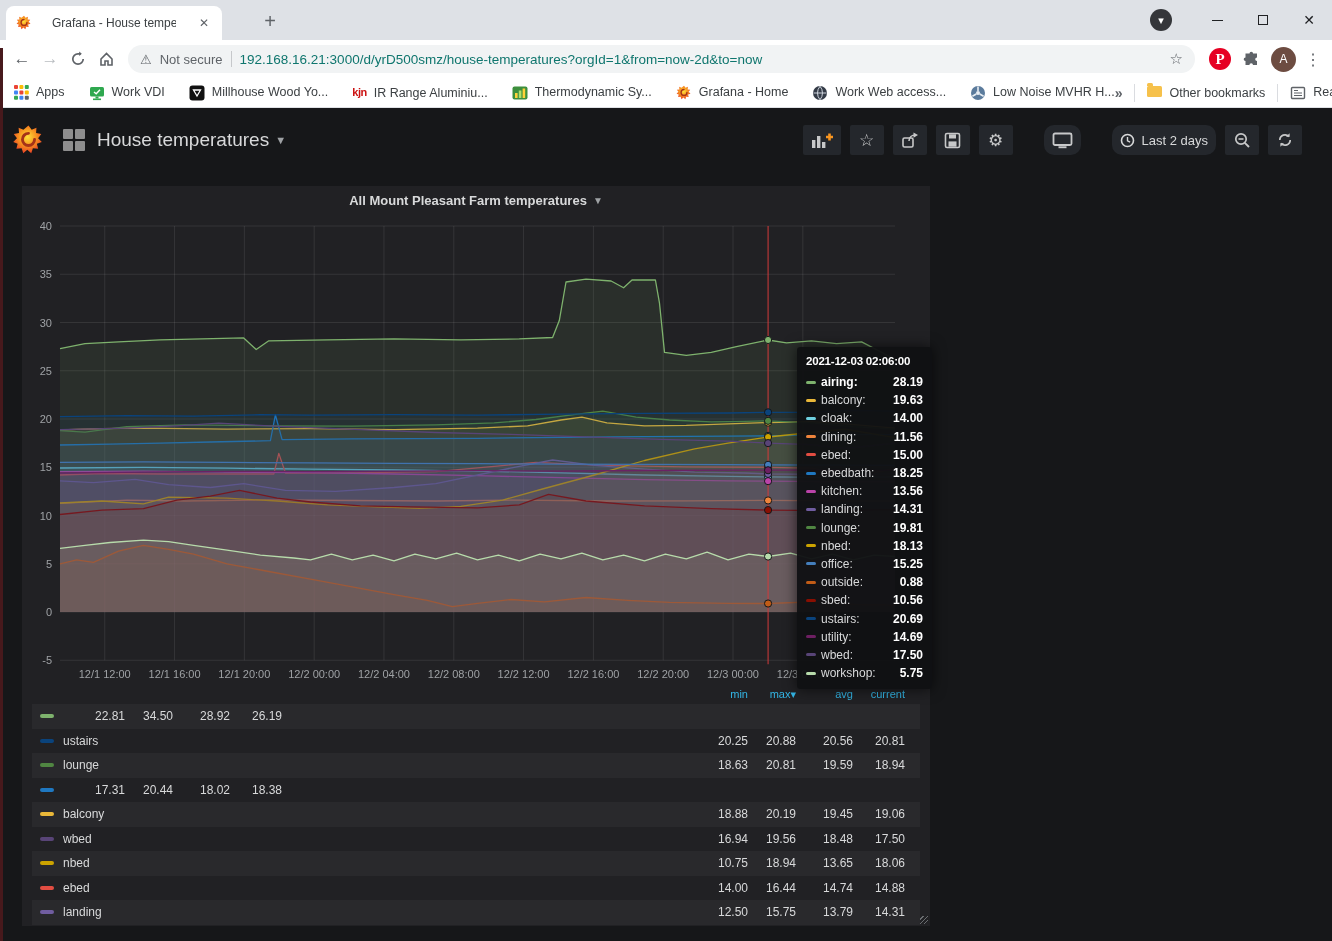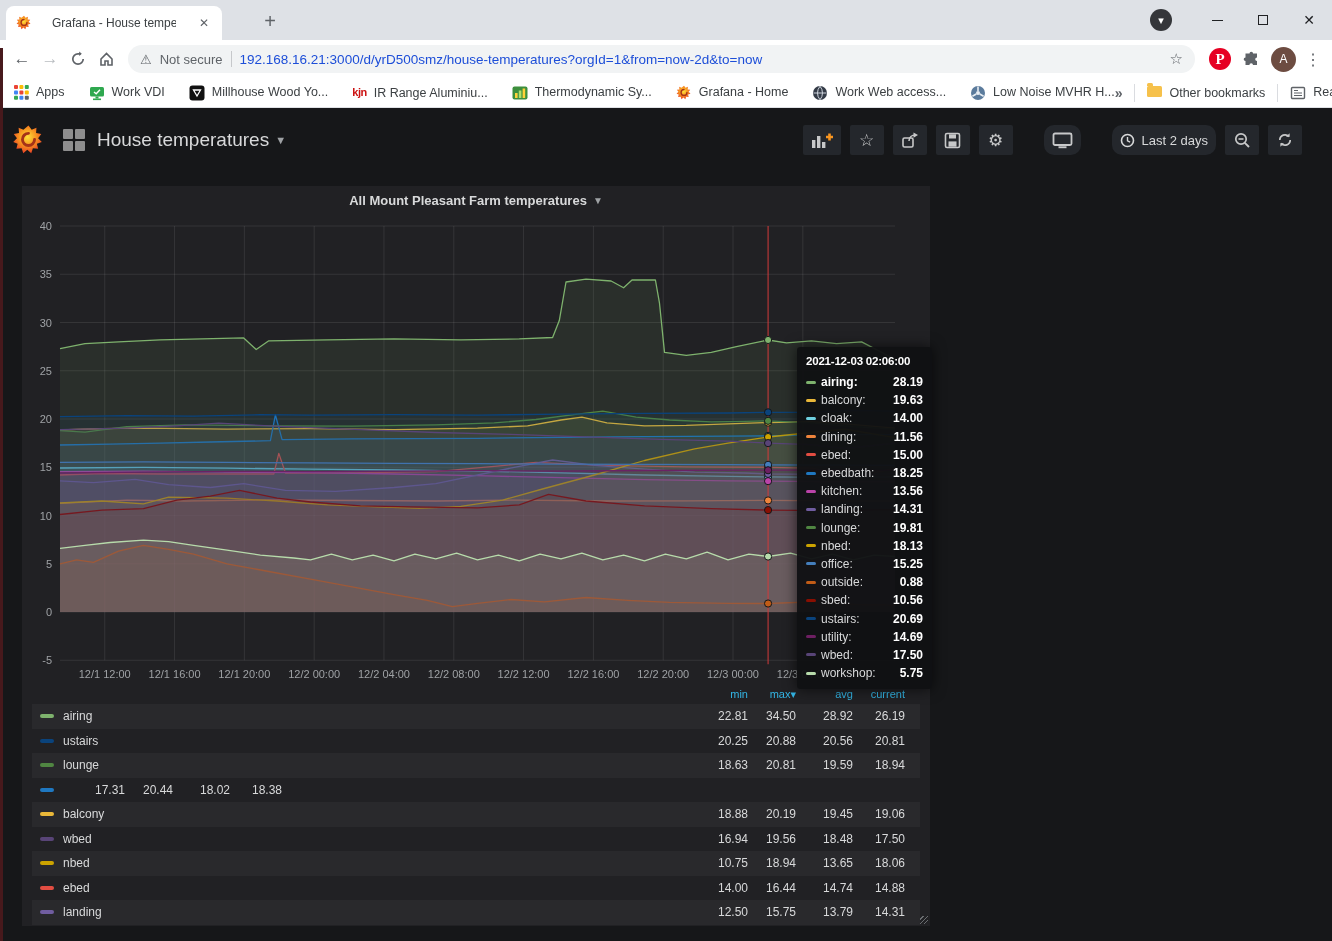--- a/index.html
+++ b/index.html
@@ -24,21 +24,21 @@
 
   .toolbar { height:38px; background:#fff; display:flex; align-items:center; padding:0 8px; }
   .navbtn { width:28px; height:28px; display:flex; align-items:center; justify-content:center;
             font-size:17px; color:#5f6368; border-radius:14px; flex:none; }
   .navbtn.disabled { color:#b8bcc0; }
   .addressbar { flex:1; height:28px; background:#f1f3f4; border-radius:14px; display:flex;
                 align-items:center; padding:0 12px; gap:8px; margin:0 8px; min-width:0; }
   .warn-ico { font-size:13px; color:#5f6368; }
   .notsecure { font-size:13px; color:#5f6368; white-space:nowrap; }
   .absep { width:1px; height:16px; background:#c6c8cb; }
-  .url { font-size:13.5px; color:#1d4ed8; white-space:nowrap; overflow:hidden; flex:1; }
+  .url { font-size:13.5px; color:#0f766e; white-space:nowrap; overflow:hidden; flex:1; }
   .star-in { font-size:15px; color:#5f6368; }
   .pinterest { width:22px; height:22px; border-radius:50%; background:#E60023; color:#fff; font-weight:bold;
                font-family:"Liberation Serif", serif; font-size:15px; display:flex; align-items:center;
                justify-content:center; margin:0 6px; flex:none; }
   .avatar { width:25px; height:25px; border-radius:50%; background:#6d4c41; color:#fff; font-size:12px;
             display:flex; align-items:center; justify-content:center; margin:0 6px; flex:none; }
   .kebab { font-size:16px; color:#5f6368; width:22px; text-align:center; flex:none; }
 
   .bookmarksbar { height:30px; background:#fff; border-bottom:1px solid #dfe1e5; display:flex;
                   align-items:center; padding:0 14px; }
@@ -469,21 +469,20 @@
       <div class="thead" id="thead">
           <span class="th-name"></span>
           <span class="thc col-min">min</span>
           <span class="thc col-max">max▾</span>
           <span class="thc col-avg">avg</span>
           <span class="thc col-cur">current</span>
         </div>
       <div id="tbody">
           <div class="trow">
             <span class="dash" style="background:#7EB26D"></span>
-    <span class="t-name">airing</span>
     <span class="tdc col-min">22.81</span>
     <span class="tdc col-max">34.50</span>
     <span class="tdc col-avg">28.92</span>
     <span class="tdc col-cur">26.19</span>
           </div>
           <div class="trow">
             <span class="dash" style="background:#0A437C"></span>
     <span class="t-name">ustairs</span>
     <span class="tdc col-min">20.25</span>
     <span class="tdc col-max">20.88</span>

